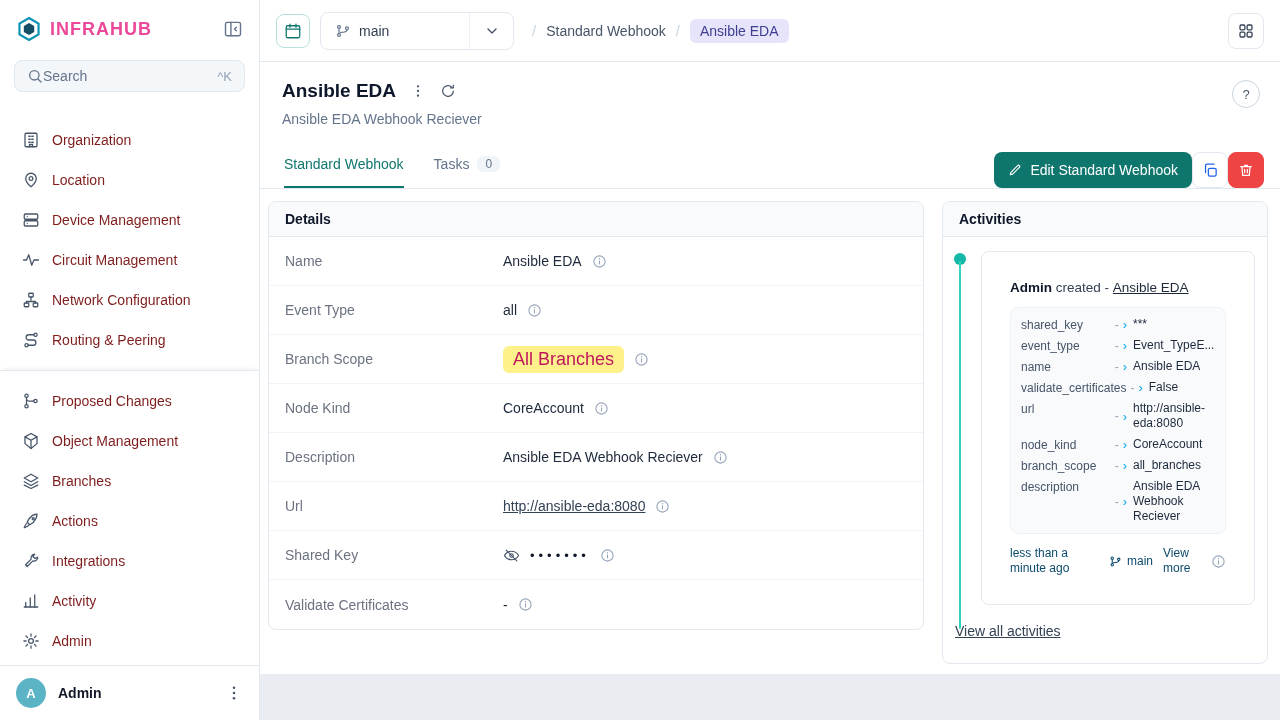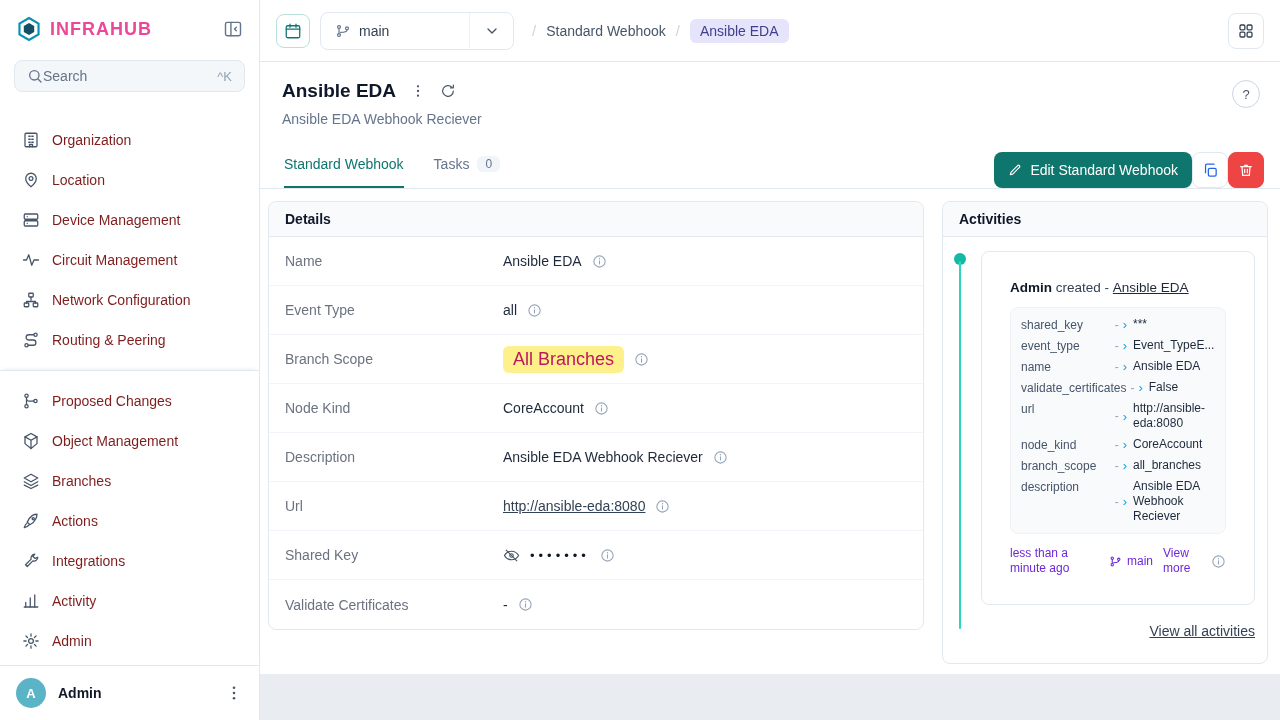--- a/index.html
+++ b/index.html
@@ -80,25 +80,25 @@
   .entry{margin-left:26px;border:1px solid #e2e8f0;border-radius:8px;padding:28px;background:#fff}
   .entry-title{font-size:13.5px;color:#334155}
   .entry-title .actor{font-weight:700;color:#0f172a}
   .entry-title .target{text-decoration:underline;font-weight:500;color:#1e293b;cursor:pointer}
   .chg-box{margin-top:12px;background:#f8fafc;border:1px solid #eef2f6;border-radius:8px;padding:6px 10px}
   .chg{display:flex;align-items:center;padding:3px 0;font-size:12px}
   .chg-key{flex:1;color:#475569;align-self:flex-start;padding-top:1px;white-space:nowrap}
   .chg-dash{color:#94a3b8;margin:0 4px}
   .chg-chev{color:#0ea5e9;margin-right:6px;font-size:13px}
   .chg-val{width:82px;color:#1e293b;word-break:break-word;line-height:15px}
-  .entry-foot{display:flex;align-items:center;gap:10px;margin-top:12px;font-size:12px;color:#6d28d9}
+  .entry-foot{display:flex;align-items:center;gap:10px;margin-top:12px;font-size:12px;color:#0c4a6e}
   .foot-time{flex:1;line-height:15px}
   .foot-branch{display:flex;align-items:center;gap:5px;white-space:nowrap}
   .foot-more{width:38px;line-height:15px;cursor:pointer}
-  .view-all{display:block;text-align:right;margin:18px 0 14px 0;color:#334155;text-decoration:underline;font-size:14px;cursor:pointer}
+  .view-all{display:block;text-align:left;margin:18px 0 14px 0;color:#334155;text-decoration:underline;font-size:14px;cursor:pointer}
 </style>
 </head>
 <body>
 
 <div class="app">
 
   <div class="sidebar">
     <div class="side-head">
       <div class="logo-wrap">
         <span style="display:flex">

